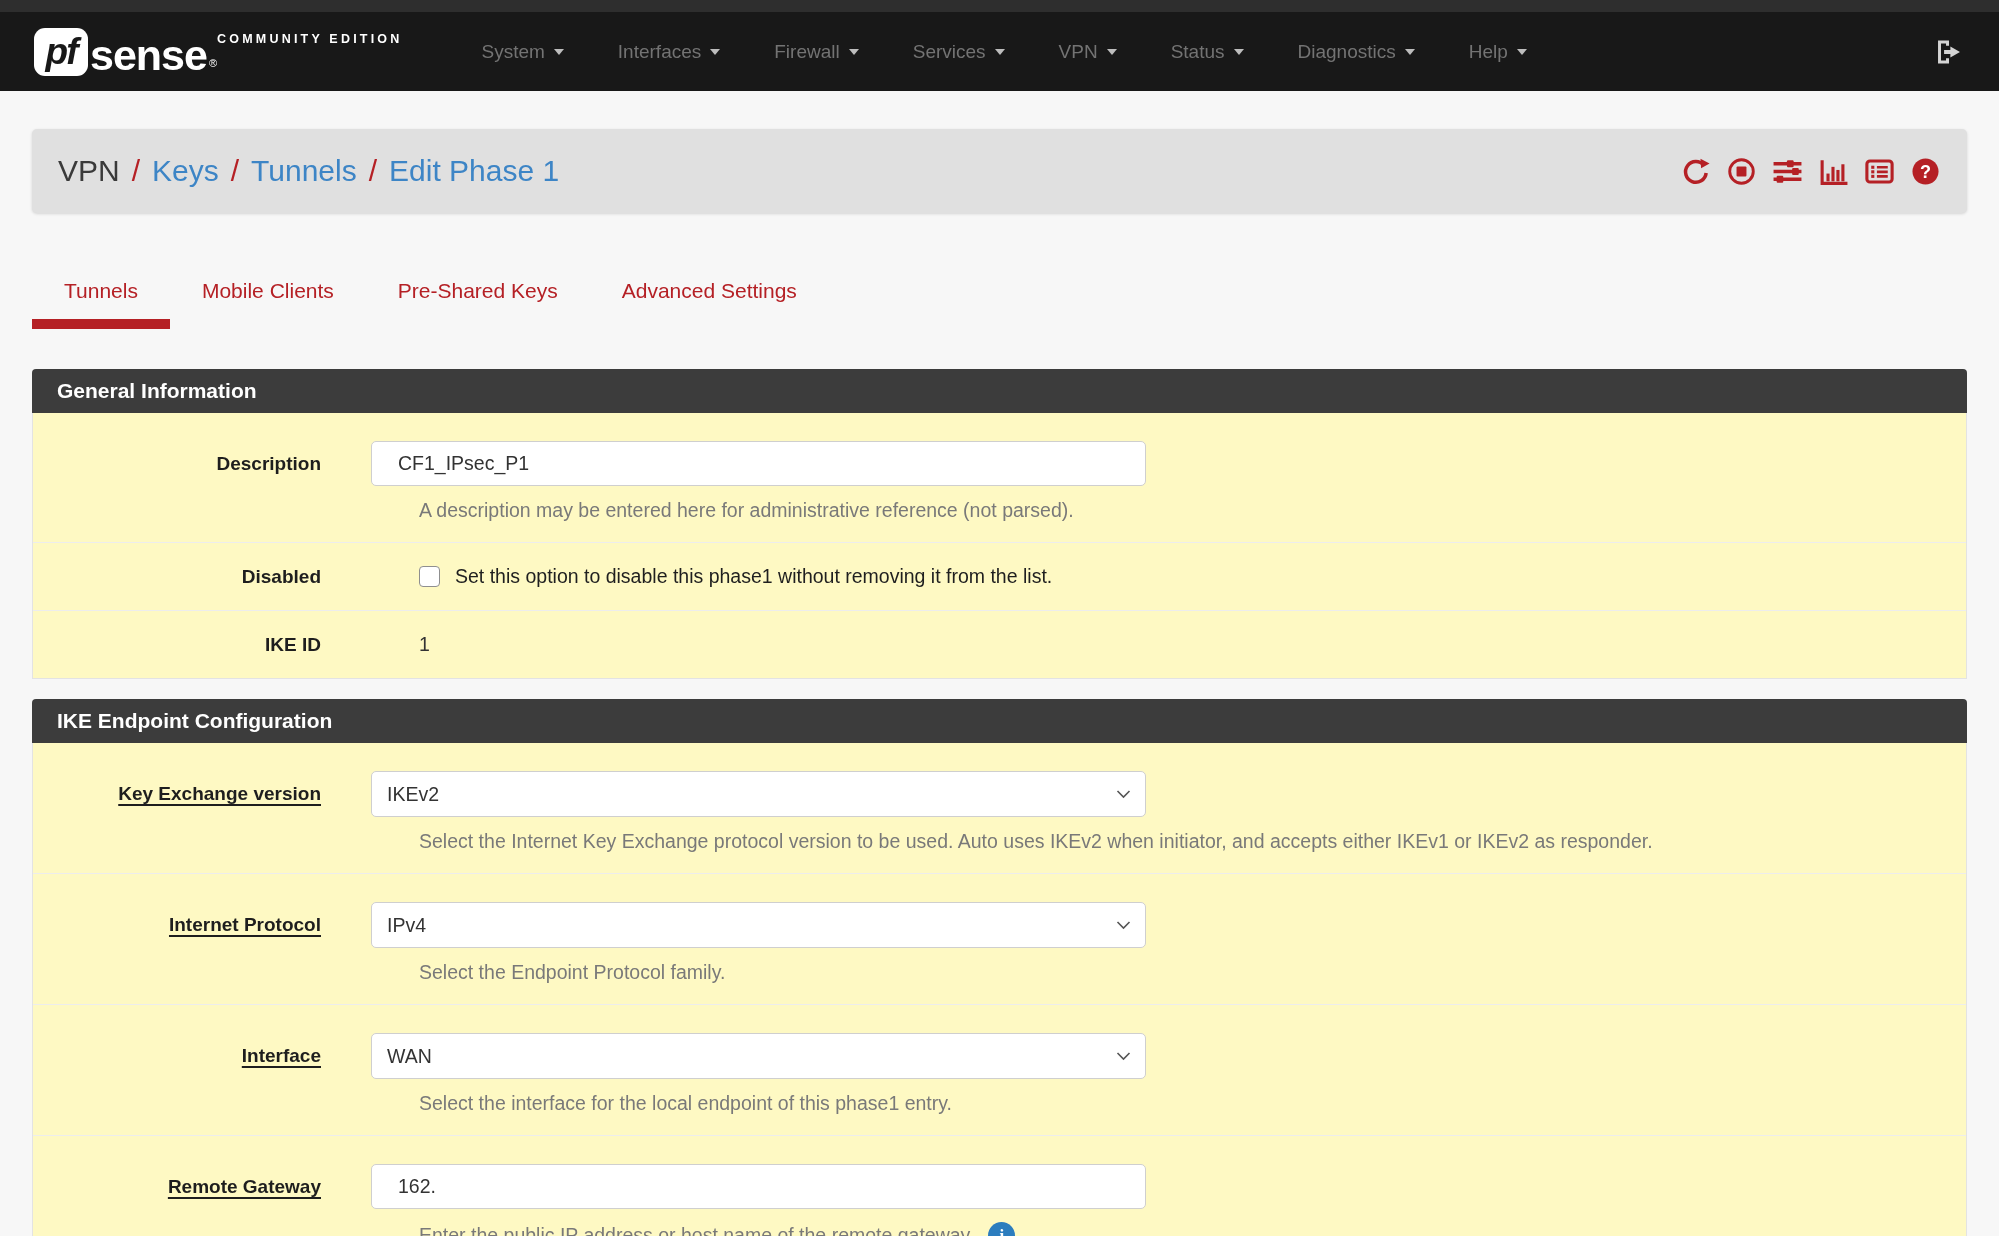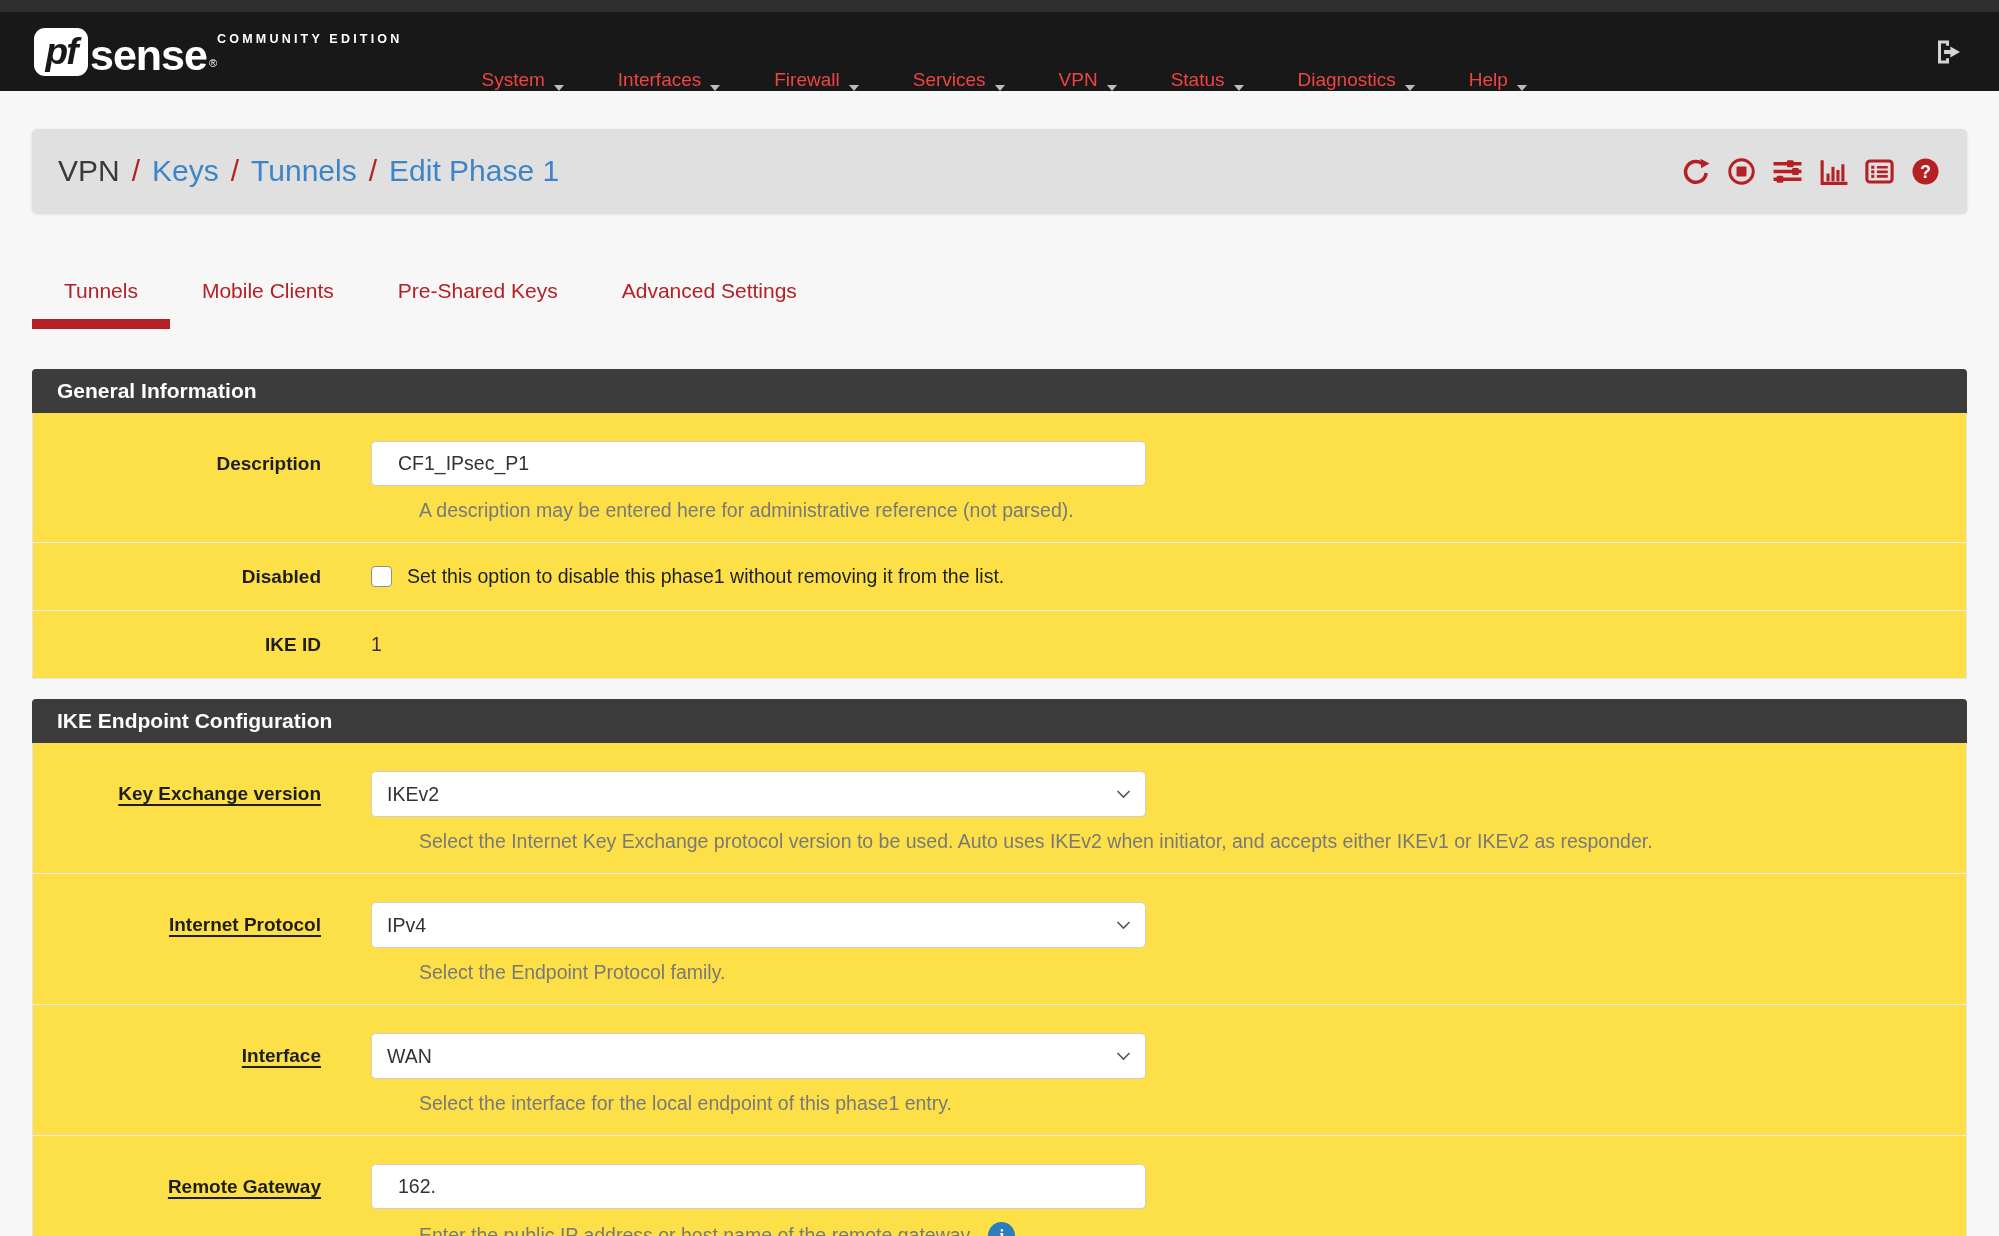--- a/index.html
+++ b/index.html
@@ -20,22 +20,22 @@
   .pfbox {
     width:54px; height:48px; background:#ffffff; border-radius:11px;
     display:flex; align-items:center; justify-content:center; margin-right:2px;
   }
   .pfbox span { font-style:italic; font-weight:bold; font-size:37px; color:#181818; letter-spacing:-2px; }
   .sense { color:#ffffff; font-weight:bold; font-size:43px; letter-spacing:-1px; line-height:0.95; }
   .reg { color:#ffffff; font-size:11px; margin-left:2px; line-height:2.2; }
   .tagline { color:#ffffff; font-size:12.5px; letter-spacing:3.2px; margin-top:4px; font-weight:bold; }
   .navmenu { display:flex; align-items:center; }
   .navitem {
-    color:#ef4444; font-size:19px; padding:0 27px; height:79px;
-    display:flex; align-items:flex-end; cursor:pointer; white-space:nowrap;
+    color:#737373; font-size:19px; padding:0 27px; height:79px;
+    display:flex; align-items:center; cursor:pointer; white-space:nowrap;
   }
   .caret {
     display:inline-block; margin-left:9px;
     border-left:5.5px solid transparent; border-right:5.5px solid transparent;
     border-top:6px solid #bdbdbd;
   }
   .navspacer { flex:1; }
   .signout { width:32px; height:32px; cursor:pointer; }
   
   .crumbbar {
@@ -55,24 +55,24 @@
     font-size:21px; color:#b52025; padding:16px 32px 26px; cursor:pointer; white-space:nowrap;
   }
   .tab.active { box-shadow:inset 0 -10px 0 0 #b52025; }
   
   .panel { margin:40px 32px 0; }
   .panel + .panel { margin-top:20px; }
   .panel-heading {
     background:#3c3c3c; color:#ffffff; font-weight:bold; font-size:21px;
     padding:10px 25px; border-radius:4px 4px 0 0;
   }
-  .panel-body { background:#fde047; border:1px solid #e3e3e3; border-top:none; }
+  .panel-body { background:#fef9c3; border:1px solid #e3e3e3; border-top:none; }
   .frow { display:flex; padding:28px 0 20px; }
   .frow + .frow { border-top:1px solid #ededed; }
-  .frow.center { align-items:flex-end; padding:22px 0; }
+  .frow.center { align-items:flex-end; padding:22px 0;gap:48px; }
   .flabel {
     width:288px; flex-shrink:0; text-align:right;
     font-weight:bold; font-size:19px; color:#1e1e1e; padding-top:12px;
   }
   .frow.center .flabel { padding-top:0; }
   .flabel.ul { text-decoration:underline; text-decoration-thickness:2px; text-underline-offset:4px; }
   .fcontent { margin-left:50px; flex:1; }
   input.textfield {
     width:775px; height:45px; border:1px solid #cfcfcf; border-radius:5px;
     padding:0 26px; font-size:19.5px; color:#333;

